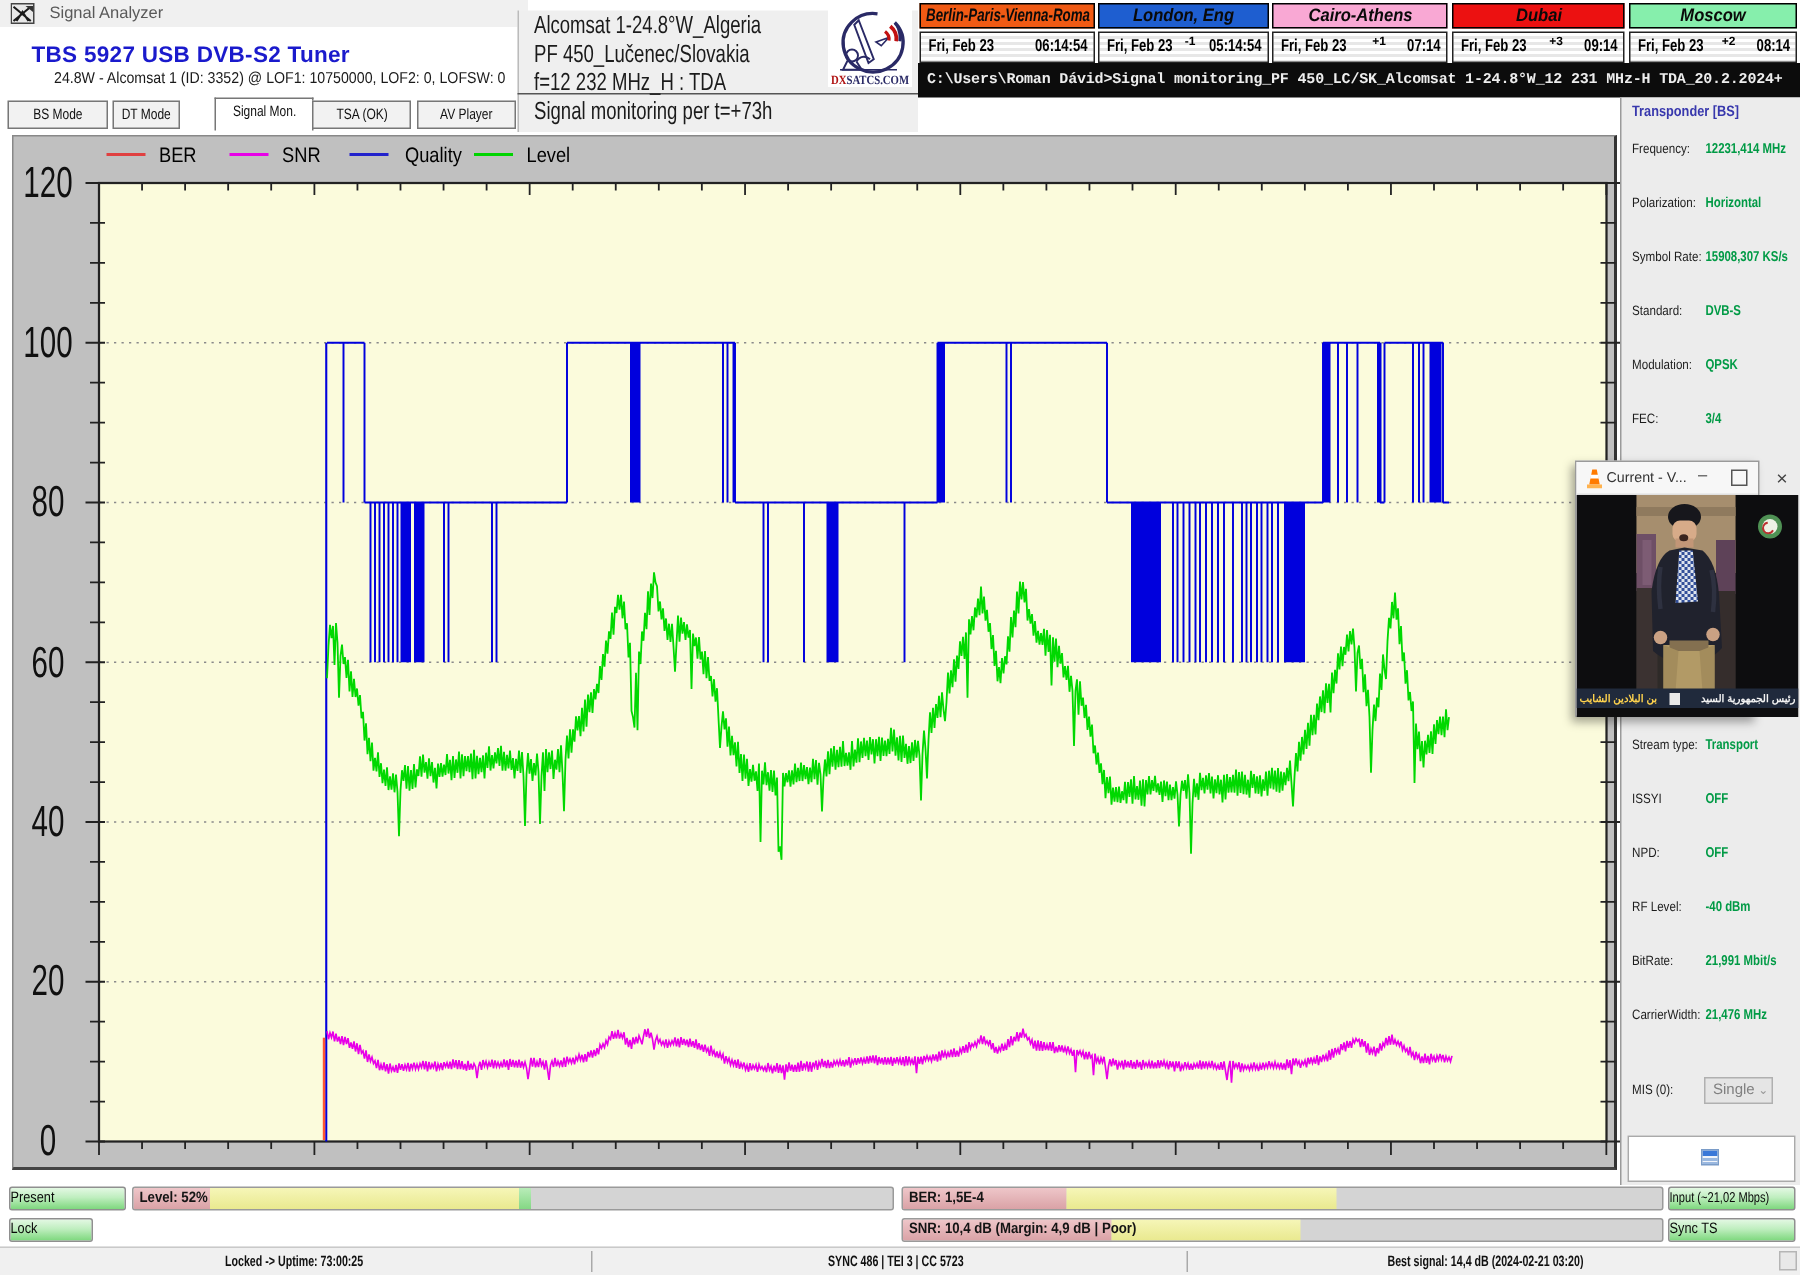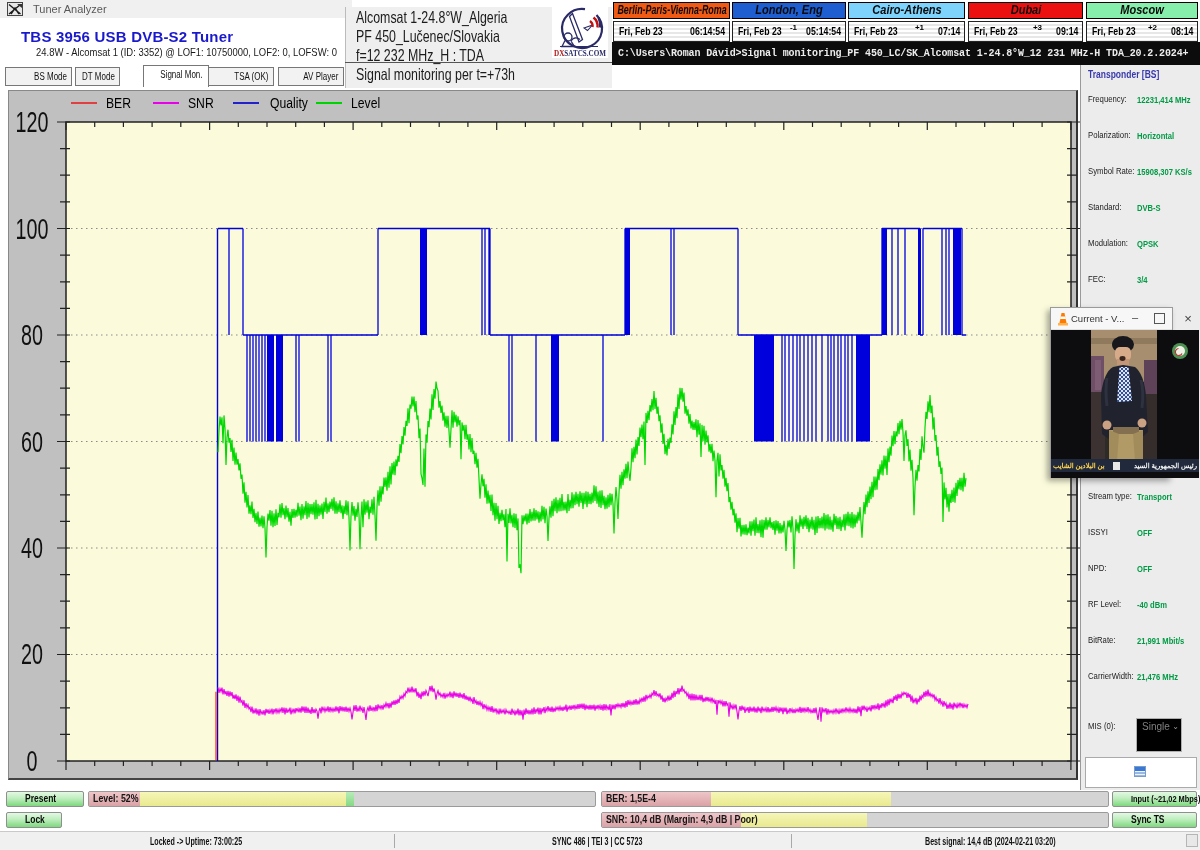--- a/index.html
+++ b/index.html
@@ -6,21 +6,21 @@
 html,body{width:1200px;height:850px;overflow:hidden;background:#fff;
   font-family:"Liberation Sans",sans-serif;position:relative}
 .abs{position:absolute}
 
 #titlebar{left:0;top:0;width:352px;height:18px;background:#f0f0f0}
 #titletxt{left:33px;top:3px;font-size:11px;color:#595959}
 #tbs{left:21px;top:28px;font-size:15px;font-weight:bold;color:#1a1acc;letter-spacing:0.2px}
 #tbssub{left:36px;top:46px;font-size:10.5px;color:#1a1a1a;transform:scaleX(0.9);transform-origin:0 0;white-space:nowrap}
 
 .btn{position:absolute;top:67px;height:19px;background:#f2f2f2;border:1px solid #777;
- font-size:10px;color:#111;text-align:right;line-height:17px}
+ font-size:10px;color:#111;text-align:center;line-height:17px}
 .btn span{display:inline-block;transform:scaleX(0.8)}
 #btn3{background:#fff;top:65px;height:22px;border-bottom:none}
 
 #centerbox{left:345px;top:7px;width:267px;height:81px;background:#efefef;border-left:1px solid #bbb}
 #centerln{left:345px;top:62px;width:267px;height:1px;background:#555}
 .hdr{position:absolute;left:356px;font-size:16.5px;color:#1b1b1b;transform:scaleX(0.75);transform-origin:0 0;white-space:nowrap}
 
 #logobox{left:552px;top:3px;width:56px;height:55px;background:#fff}
 
 #console{left:612px;top:42px;width:588px;height:23px;background:#0c0c0c;color:#ededed;
@@ -40,28 +40,28 @@
 #chartpanel{left:8px;top:90px;width:1070px;height:690px;background:#c0c0c0;
  border:1px solid #888;border-right:2px solid #333;border-bottom:2px solid #444}
 .leg{position:absolute;top:102px;height:2px;width:26px}
 .legt{position:absolute;top:95px;font-size:14px;color:#000;transform:scaleX(0.87);transform-origin:0 0}
 .ylab{position:absolute;font-size:29px;color:#101010;width:60px;text-align:center;left:2px;transform:scaleX(0.68)}
 
 #rightpanel{left:1080px;top:65px;width:120px;height:725px;background:#ececec;border-left:1px solid #9a9a9a}
 #rtitle{left:1088px;top:69px;font-size:10px;font-weight:bold;color:#3838ad;transform:scaleX(0.85);transform-origin:0 0;white-space:nowrap}
 .rlab{position:absolute;left:1088px;font-size:9px;color:#1c1c1c;transform:scaleX(0.86);transform-origin:0 0;white-space:nowrap}
 .rval{position:absolute;left:1137px;font-size:9.5px;font-weight:bold;color:#009a45;transform:scaleX(0.8);transform-origin:0 0;white-space:nowrap}
-#mis-dd{left:1136px;top:718px;width:46px;height:34px;background:#000000;border:1px solid #b0b0b0;font-size:10px;color:#808080;line-height:16px;padding-left:5px}
+#mis-dd{left:1136px;top:718px;width:46px;height:18px;background:#e5e5e5;border:1px solid #b0b0b0;font-size:10px;color:#808080;line-height:16px;padding-left:5px}
 #mis-ar{left:1170px;top:720px;width:11px;height:14px;font-size:8px;text-align:center;line-height:14px;color:#999}
 #rbot{left:1085px;top:757px;width:112px;height:31px;background:#fff;border:1px solid #aaa}
 #rbotic{left:1134px;top:766px;width:12px;height:11px;border:1px solid #7a9cc8;background:linear-gradient(#3a78d8 0 4px,#f0f4fa 4px 5px,#9ab8e0 5px 7px,#f0f4fa 7px 8px,#9ab8e0 8px 10px,#f0f4fa 10px)}
 
 .gbox{position:absolute;height:16px;border:1px solid #8f8f8f;border-radius:2px;
- background:linear-gradient(#e3f8e3,#bfeebf 45%,#7ed87e);font-size:10px;font-weight:bold;color:#0a0a0a;
- line-height:14px;padding-left:18px;white-space:nowrap}
+ background:linear-gradient(#e3f8e3,#bfeebf 45%,#7ed87e);font-size:10px;font-weight:normal;color:#0a0a0a;
+ line-height:14px;padding-left:0;white-space:nowrap}
 .gbox span{display:inline-block;transform:scaleX(0.85);transform-origin:0 50%}
 .bar{position:absolute;height:16px;background:#d4d4d4;border:1px solid #9a9a9a;border-radius:2px;overflow:hidden}
 .seg{position:absolute;top:0;height:100%}
 .pink{background:linear-gradient(#eec6c9,#daa2a6)}
 .yel{background:linear-gradient(#f6f6b8,#e9e98f)}
 .grn{background:linear-gradient(#b9ecb9,#84d884)}
 .bartxt{position:absolute;left:4px;top:1px;font-size:10px;font-weight:bold;color:#141414;white-space:nowrap;transform:scaleX(0.88);transform-origin:0 0}
 
 #statusbar{left:0;top:831px;width:1200px;height:19px;background:#f0f0f0;border-top:1px solid #c9c9c9}
 .sbsep{position:absolute;top:834px;width:1px;height:14px;background:#a9a9a9}
@@ -76,22 +76,22 @@
 <body>
 
 <div class="abs" style="left:0;top:0;width:4px;height:13px;background:#2f2f2f"></div>
 <div class="abs" style="left:1px;top:844px;width:4px;height:5px;background:#555"></div>
 <div class="abs" id="titlebar"></div>
 <svg class="abs" style="left:7px;top:2px" width="17" height="15" viewBox="0 0 17 15">
 <rect x="0.5" y="0.5" width="15" height="13" fill="#e8e8e8" stroke="#444"></rect>
 <path d="M2,2.5 L13.5,12 M13.5,2.5 L2,12 M4,12 L8,6 L12,12" stroke="#1a1a1a" stroke-width="1.4" fill="none"></path>
 <path d="M10,2 L15,2 L15,6" fill="#333"></path>
 </svg>
-<div class="abs" id="titletxt">Tuner Analyzer</div>
-<div class="abs" id="tbs">TBS 3956 USB DVB-S2 Tuner</div>
+<div class="abs" id="titletxt">Signal Analyzer</div>
+<div class="abs" id="tbs">TBS 5927 USB DVB-S2 Tuner</div>
 <div class="abs" id="tbssub">24.8W - Alcomsat 1 (ID: 3352) @ LOF1: 10750000, LOF2: 0, LOFSW: 0</div>
 <div class="btn" style="left:5px;width:67px"><span>BS Mode</span></div>
 <div class="btn" style="left:75px;width:45px"><span>DT Mode</span></div>
 <div class="btn" id="btn3" style="left:143px;width:66px"><span>Signal Mon.</span></div>
 <div class="btn" style="left:208px;width:66px"><span>TSA (OK)</span></div>
 <div class="btn" style="left:278px;width:66px"><span>AV Player</span></div>
 
 <div class="abs" id="centerbox"></div>
 <div class="abs" id="centerln"></div>
 <div class="hdr" style="top:8px">Alcomsat 1-24.8°W_Algeria</div>
@@ -114,21 +114,21 @@
 </svg>
 
 <div class="abs" id="console">C:\Users\Roman Dávid&gt;Signal monitoring_PF 450_LC/SK_Alcomsat 1-24.8°W_12 231 MHz-H TDA_20.2.2024+</div>
 
 <div class="ckh" style="left:613px;width:117px;background:#f05a14">
     <span class="sq">Berlin-Paris-Vienna-Roma</span>
   </div>
 <div class="ckh" style="left:732px;width:114px;background:#1e5ed0">
     <span>London, Eng</span>
   </div>
-<div class="ckh" style="left:848px;width:117px;background:#7dd3fc">
+<div class="ckh" style="left:848px;width:117px;background:#f9a8d4">
     <span>Cairo-Athens</span>
   </div>
 <div class="ckh" style="left:968px;width:115px;background:#ec1111">
     <span>Dubai</span>
   </div>
 <div class="ckh" style="left:1086px;width:112px;background:#86efac">
     <span>Moscow</span>
   </div>
 <div class="ckt" style="left:613px;width:117px">
     <span class="d">Fri, Feb 23</span>

